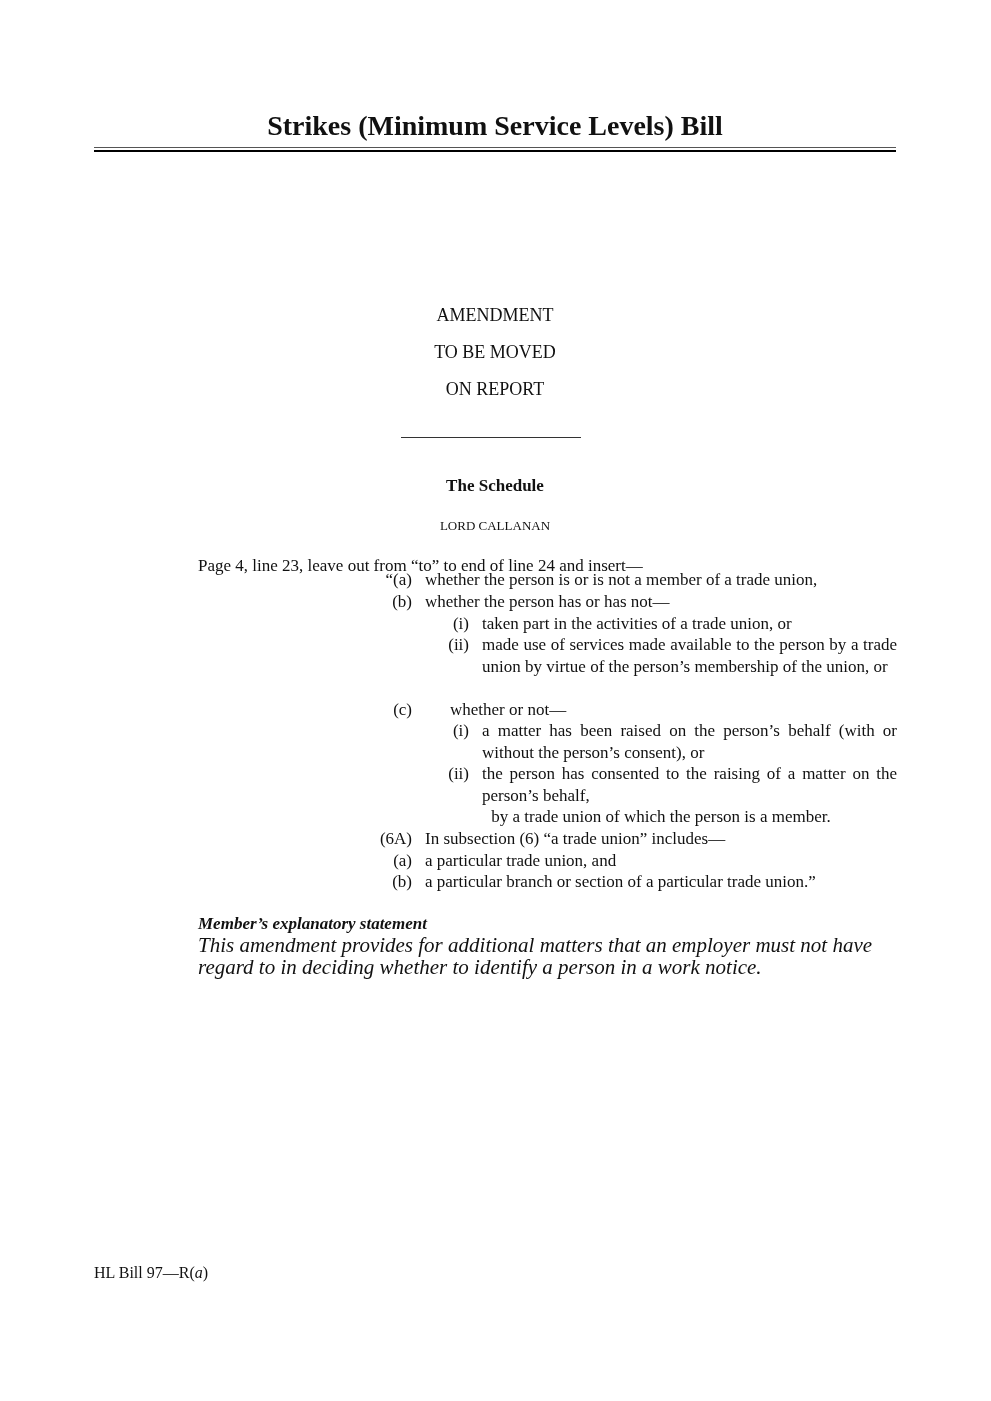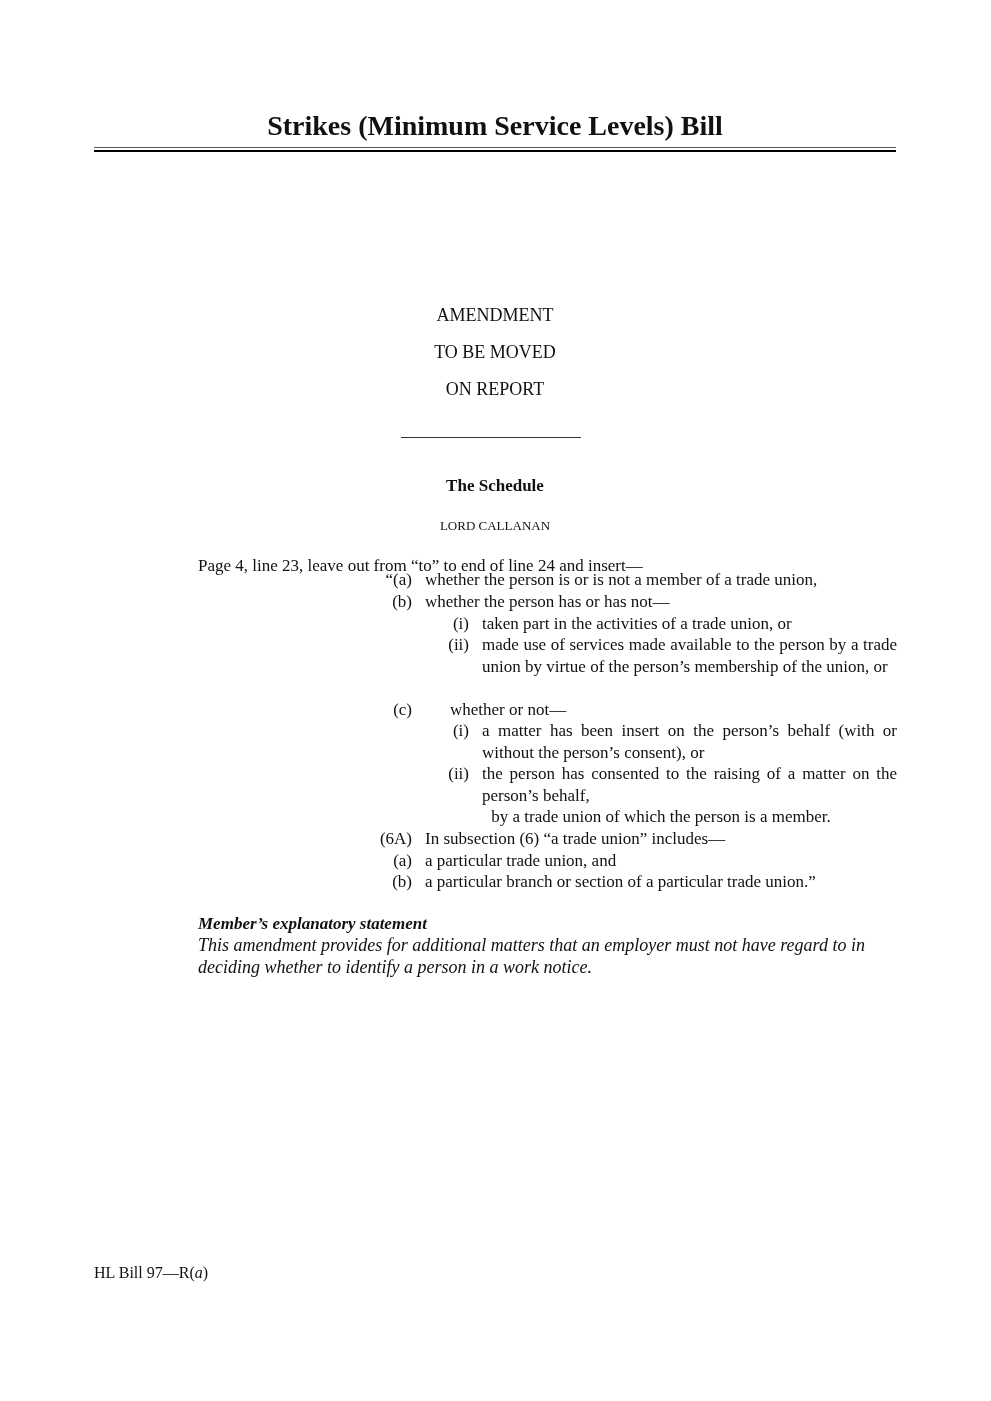--- a/index.html
+++ b/index.html
@@ -26,21 +26,21 @@
   .member { top: 518px; font-size: 13px; }
 
   .body-text { position: absolute; font-size: 17px; line-height: 21.6px; }
   .intro { left: 198px; top: 555px; }
 
   .row { position: absolute; font-size: 17px; line-height: 21.6px; }
   .num { position: absolute; text-align: right; }
   .txt { position: absolute; text-align: justify; }
 
   .expl-head { position: absolute; left: 198px; top: 914px; font-size: 17px; font-weight: bold; font-style: italic; }
-  .expl-body { position: absolute; left: 198px; top: 935px; width: 700px; font-size: 18px; font-style: italic; line-height: 21.6px; }
+  .expl-body { position: absolute; left: 198px; top: 935px; width: 700px; font-size: 21px; font-style: italic; line-height: 21.6px; }
 
   .footer { position: absolute; left: 94px; top: 1264px; font-size: 16px; }
 </style>
 </head>
 <body>
 
 <div class="title">Strikes (Minimum Service Levels) Bill</div>
 <div class="rule-thin"></div>
 <div class="rule-thick"></div>
 
@@ -74,21 +74,21 @@
   <span class="txt" style="left:482px;width:415px;">made use of services made available to the person by a trade union by virtue of the person’s membership of the union, or</span>
 </div>
 
 <div class="row" style="top:699px;left:0;width:991px;">
   <span class="num" style="left:360px;width:52px;">(c)</span>
   <span class="txt" style="left:450px;width:472px;">whether or not—</span>
 </div>
 
 <div class="row" style="top:720px;left:0;width:991px;">
   <span class="num" style="left:420px;width:49px;">(i)</span>
-  <span class="txt" style="left:482px;width:415px;">a matter has been insert on the person’s behalf (with or without the person’s consent), or</span>
+  <span class="txt" style="left:482px;width:415px;">a matter has been raised on the person’s behalf (with or without the person’s consent), or</span>
 </div>
 
 <div class="row" style="top:763px;left:0;width:991px;">
   <span class="num" style="left:420px;width:49px;">(ii)</span>
   <span class="txt" style="left:482px;width:415px;">the person has consented to the raising of a matter on the person’s behalf,</span>
 </div>
 
 <div class="row" style="top:806px;left:0;width:991px;">
   <span class="txt" style="left:425px;width:472px;text-align:center;">by a trade union of which the person is a member.</span>
 </div>

